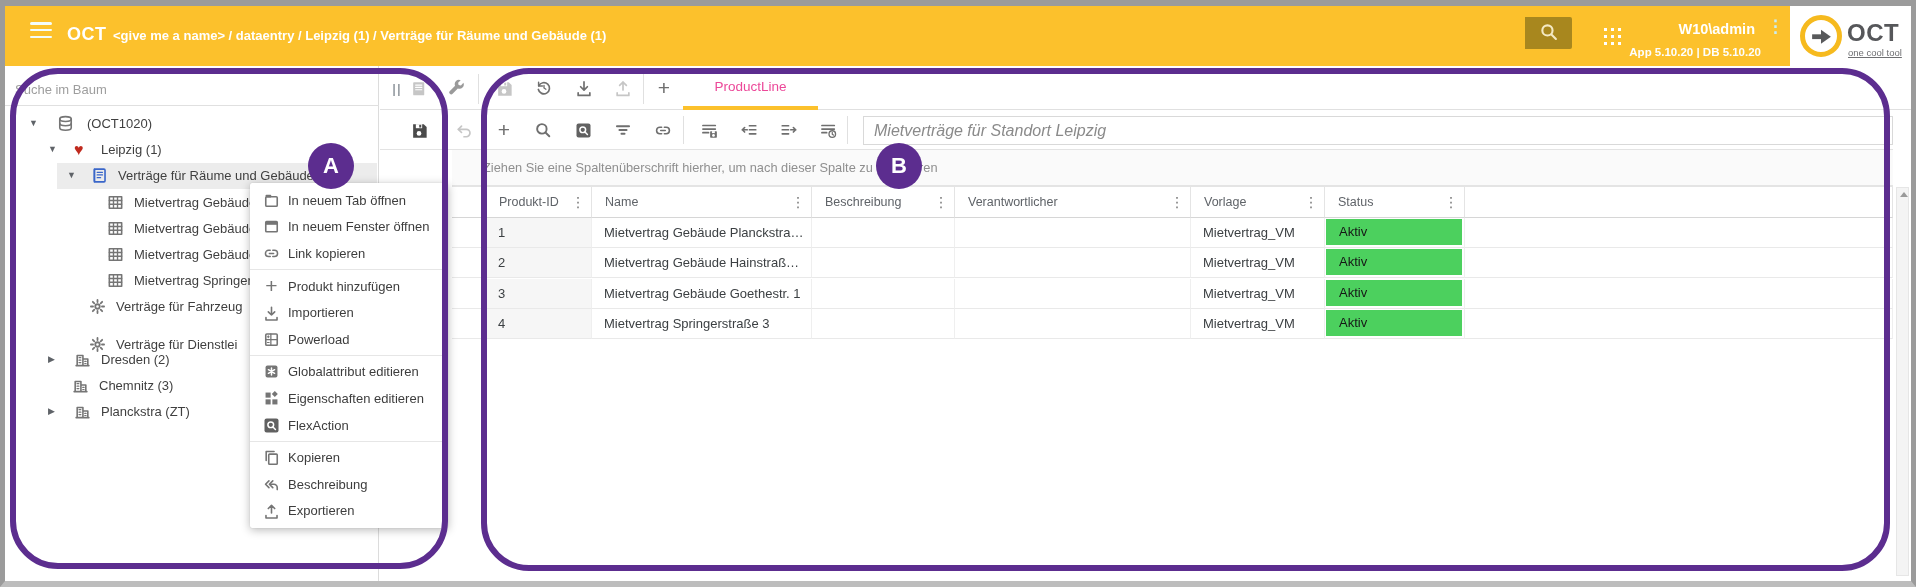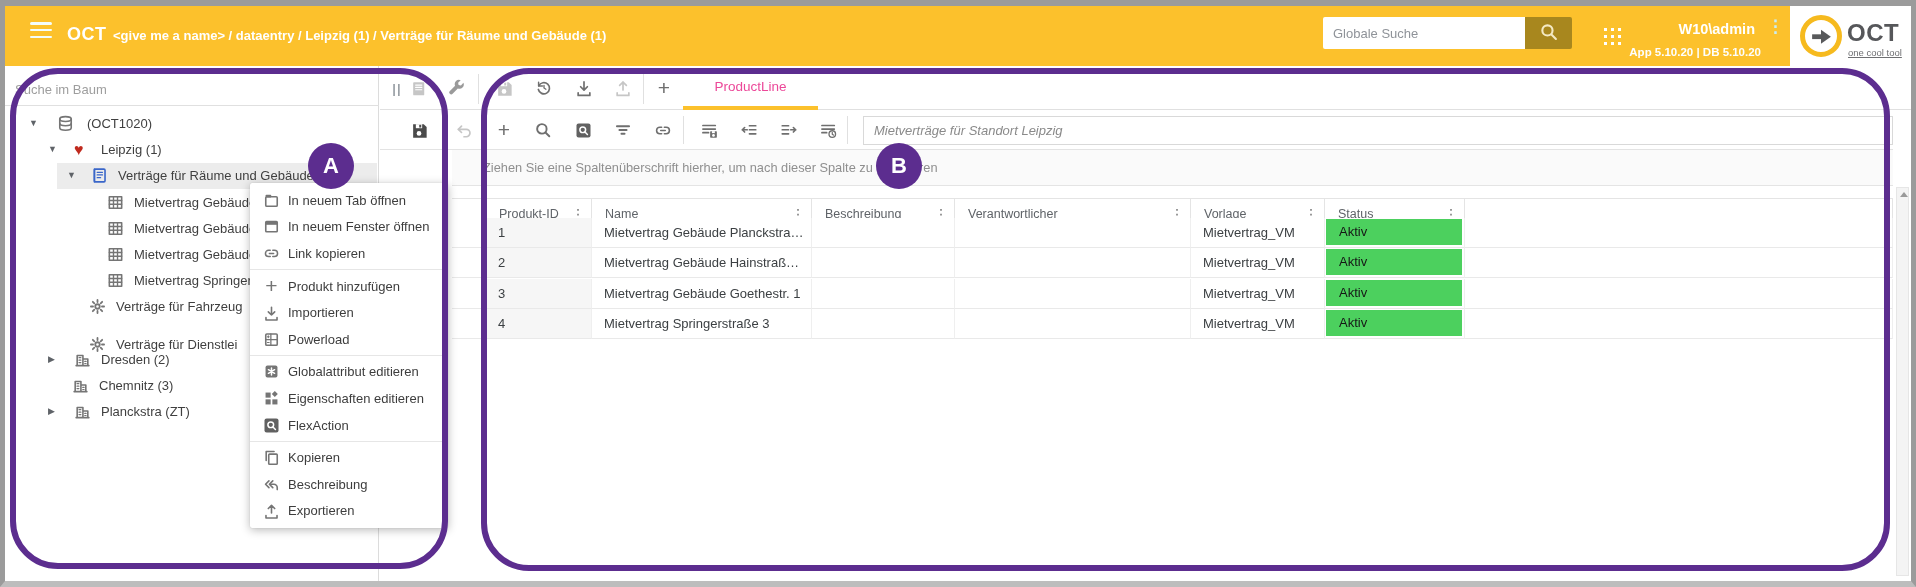--- a/index.html
+++ b/index.html
@@ -39,26 +39,26 @@
   .tree-row .ar { position:absolute; top:7px; font-size:9px; color:#5f6368; }
   .tree-row .ic { position:absolute; top:4px; width:17px; height:17px; }
   .tbrow1 { position:absolute; left:375px; top:60px; width:1531px; height:44px; border-bottom:1px solid #e0e0e0; background:#fff; }
   .tbrow2 { position:absolute; left:375px; top:104px; width:1513px; height:40px; border-bottom:1px solid #e3e3e3; background:#fff; }
   .tbi { position:absolute; width:22px; height:22px; display:flex; align-items:center; justify-content:center; cursor:pointer; }
   .vdiv { position:absolute; width:1px; background:#e0e0e0; }
   .pipes { color:#9aa0a6; font-size:13px; font-weight:bold; letter-spacing:1px; }
   .plus-g { font-size:21px; color:#6f6f6f; font-weight:normal; line-height:20px; }
   .tab { position:absolute; left:678px; top:60px; width:135px; height:44px; text-align:center; line-height:42px; font-size:13.5px; color:#ec4899; cursor:pointer; background:#fff; }
   .tab .ul { position:absolute; left:0; bottom:0; width:100%; height:4px; background:#fcc12c; }
-  .filterbox { position:absolute; left:858px; top:110px; width:1030px; height:29px; border:1px solid #d9d9d9; background:#fff; font-style:italic; font-size:13px; color:#8a8a8a; padding:4px 10px; font-family:"Liberation Sans",sans-serif; }
+  .filterbox { position:absolute; left:858px; top:110px; width:1030px; height:29px; border:1px solid #d9d9d9; background:#fff; font-style:italic; font-size:16px; color:#8a8a8a; padding:4px 10px; font-family:"Liberation Sans",sans-serif; }
 
   
   .groupby { position:absolute; left:447px; top:144px; width:1441px; height:36px; background:#fafafa; border-bottom:1px solid #e4e4e4; line-height:36px; padding-left:31px; font-size:12.8px; color:#8f8f8f; }
   .gcell { position:absolute; overflow:hidden; white-space:nowrap; }
-  .hcell { top:180px; height:32px; background:#fff; border-top:1px solid #e4e4e4; border-bottom:1px solid #d6d6d6; border-right:1px solid #e4e4e4; font-size:12.5px; color:#5f6368; line-height:31px; padding-left:13px;margin-top:12px; }
+  .hcell { top:180px; height:32px; background:#fff; border-top:1px solid #e4e4e4; border-bottom:1px solid #d6d6d6; border-right:1px solid #e4e4e4; font-size:12.5px; color:#5f6368; line-height:31px; padding-left:13px; }
   .hcell .dots { position:absolute; right:6px; top:0; color:#757575; font-size:14px; line-height:31px; cursor:pointer; }
   .bcell { height:30px; border-bottom:1px solid #e9e9e9; border-right:1px solid #efefef; font-size:13px; color:#3c4043; line-height:29px; padding-left:12px; background:#fff; }
   .bcell.idc { background:#f6f6f6; }
   .status-badge { position:absolute; display:block; line-height:26px; padding-left:13px; font-size:13px; color:#161616; }
   .gsb { position:absolute; left:1891px; top:181px; width:13px; height:389px; background:#f4f4f4; border:1px solid #e6e6e6; }
   .gsb .up { position:absolute; left:2.5px; top:4px; width:0; height:0; border-left:4px solid transparent; border-right:4px solid transparent; border-bottom:5px solid #9a9a9a; }
 
   
   .ann { position:absolute; border:6px solid #5c2d8f; border-radius:48px; pointer-events:none; z-index:50; }
   .badge { position:absolute; width:46px; height:46px; border-radius:50%; background:#5c2d8f; color:#fff; font-size:22px; font-weight:bold; display:flex; align-items:center; justify-content:center; z-index:60; }
@@ -76,21 +76,20 @@
 <div class="app">
 
   <div class="topbar" style="background: rgb(252, 193, 44);">
     <div class="hamburger">
         <i></i>
         <i></i>
         <i></i>
       </div>
     <div class="brand">OCT</div>
     <div class="breadcrumb">&lt;give me a name&gt; / dataentry / Leipzig (1) / Verträge für Räume und Gebäude (1)</div>
-    <input class="gsearch" placeholder="Globale Suche" style="">
     <button class="gsearch-btn" style="background: rgb(168, 135, 30);">
       <span>
         <svg width="20" height="20" viewBox="0 0 18 18" fill="none" stroke="#f4e9c3" stroke-width="1.9" stroke-linecap="round">
             <circle cx="7.6" cy="7.6" r="4.6"></circle>
             <path d="M11.2 11.2l4 4"></path>
           </svg>
       </span>
     </button>
     <div class="apps"></div>
     <div class="user">W10\admin</div>

